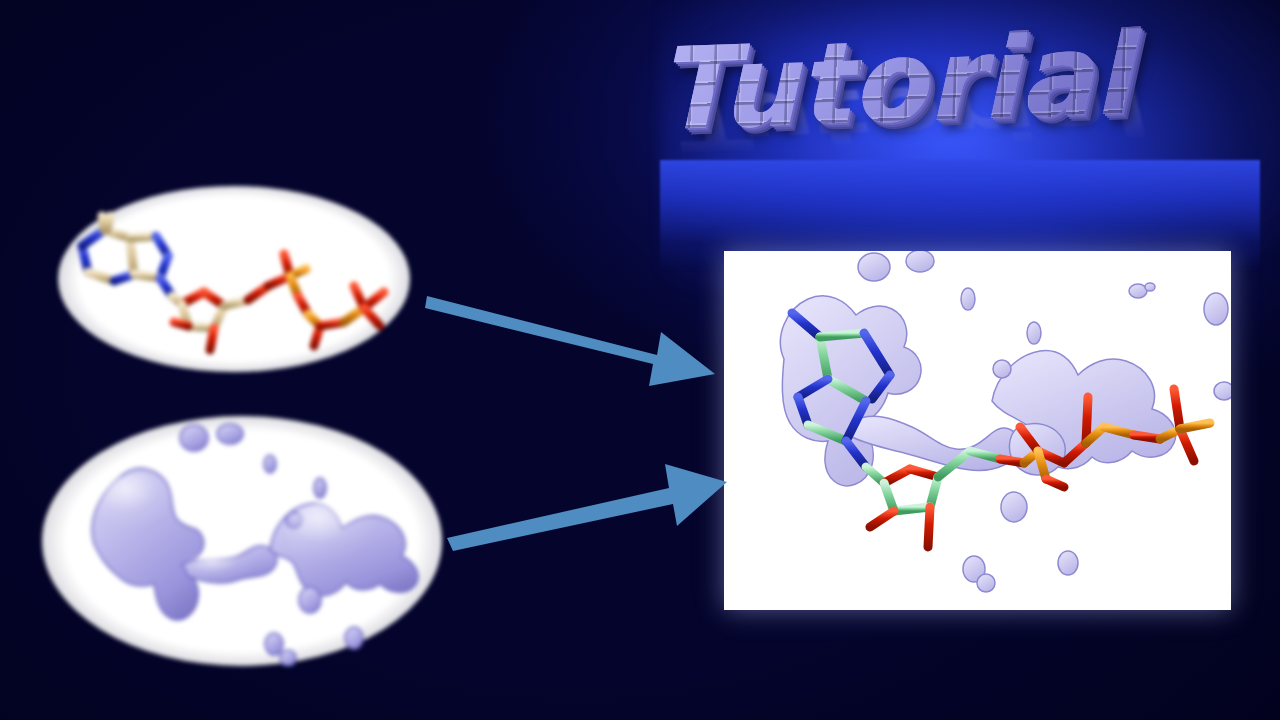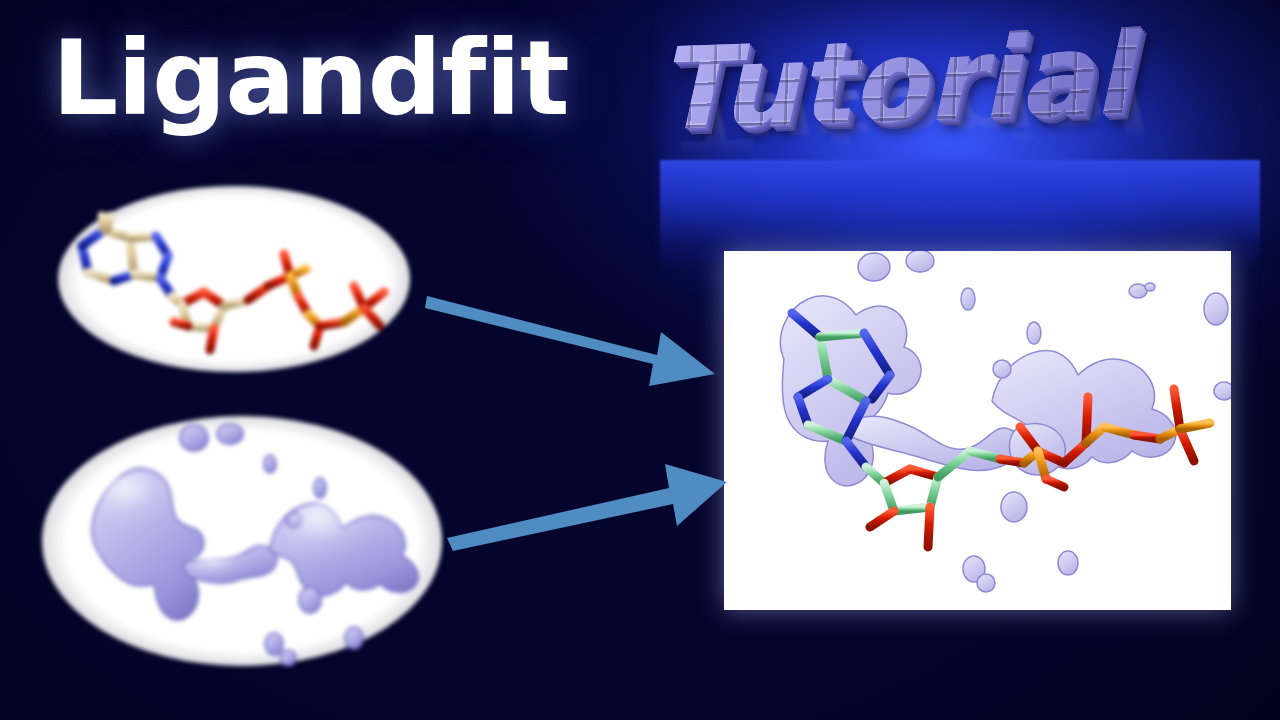--- a/index.html
+++ b/index.html
@@ -168,21 +168,20 @@
 </style>
 </head>
 <body>
 
 <div id="stage">
 
   <div class="bg-base"></div>
   <div class="bg-glow-tr"></div>
   <div class="bg-vignette"></div>
 
-  <div class="title">Ligandfit</div>
 
   <div class="tutorial-wrap">
     <div class="tut-floor"></div>
     <div class="tut-reflect">Tutorial</div>
     <div class="tut-text">Tutorial</div>
     <div class="tut-text-brick">Tutorial</div>
   </div>
 
   <div class="oval-soft" id="oval-ligand">
     <svg class="mol" viewBox="0 0 352 186" preserveAspectRatio="none">

